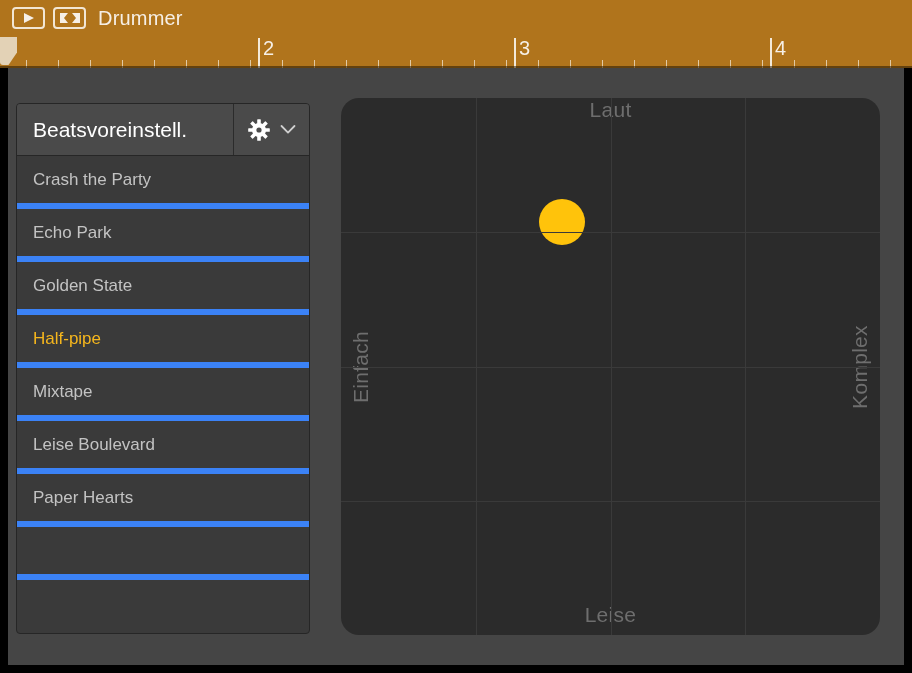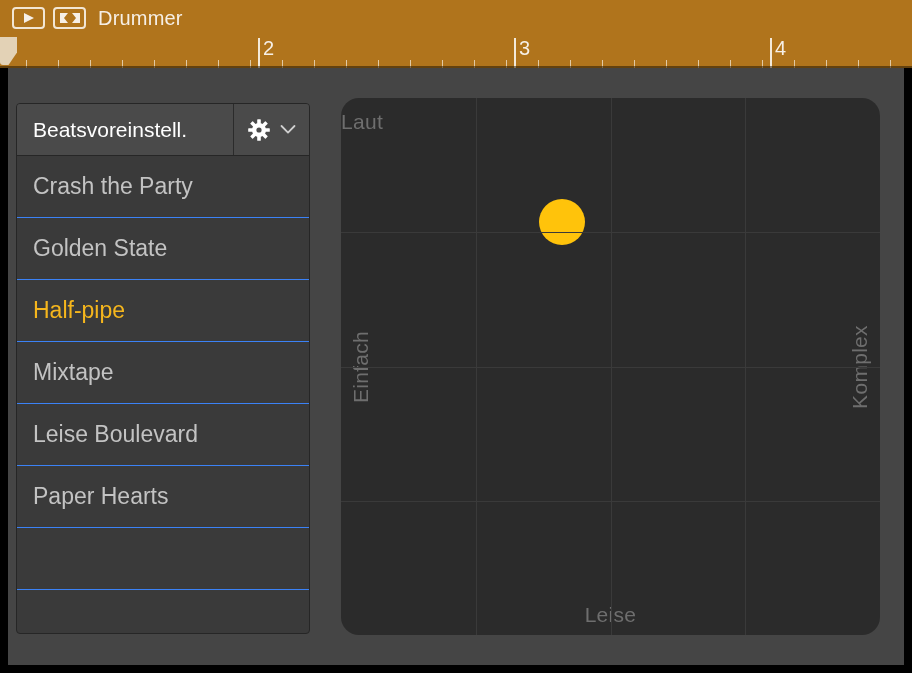--- a/index.html
+++ b/index.html
@@ -179,27 +179,27 @@
 
   .preset-list {
     position: absolute;
     left: 0;
     top: 52px;
     right: 0;
     bottom: 0;
     overflow: hidden;
   }
   .preset-row {
-    height: 62px;
+    height: 53px;
     display: flex;
     align-items: center;
     padding-left: 16px;
     color: #c3c3c3;
-    font-size: 23px;
-    border-bottom: 1px solid #3b82f6;
+    font-size: 17px;
+    border-bottom: 6px solid #3b82f6;
     box-sizing: border-box;
     white-space: nowrap;
     background: #3a3a3a;
   }
   .preset-row.selected {
     color: #f5b61d;
   }
   .preset-row.empty { color: transparent; }
 
   
@@ -225,23 +225,24 @@
   .grid-h { left: 0; right: 0; height: 1px; }
 
   .xy-label {
     position: absolute;
     color: #6e6e6e;
     font-size: 21px;
     white-space: nowrap;
     letter-spacing: 0.3px;
   }
   .lbl-top {
-    top: 12px;
+    top: 0;
     left: 0;
     right: 0;
+    text-align: center;
   }
   .lbl-bottom {
     bottom: 8px;
     left: 0;
     right: 0;
     text-align: center;
   }
   .lbl-left {
     left: 8px;
     top: 50%;
@@ -353,20 +354,21 @@
           <span class="chev-icon">
             <svg width="16" height="11" viewBox="0 0 16 11">
               <polyline points="1.5,2 8,8.6 14.5,2" fill="none" stroke="#cfcfcf" stroke-width="1.8" stroke-linecap="round" stroke-linejoin="round"></polyline>
             </svg>
           </span>
         </div>
       </div>
 
       <div class="preset-list" id="preset-list">
           <div class="preset-row">Crash the Party</div>
+          <div class="preset-row">Echo Park</div>
           <div class="preset-row">Golden State</div>
           <div class="preset-row selected">Half-pipe</div>
           <div class="preset-row">Mixtape</div>
           <div class="preset-row">Leise Boulevard</div>
           <div class="preset-row">Paper Hearts</div>
           <div class="preset-row empty"></div>
         </div>
     </div>
 
     <div class="xy-wrap">

